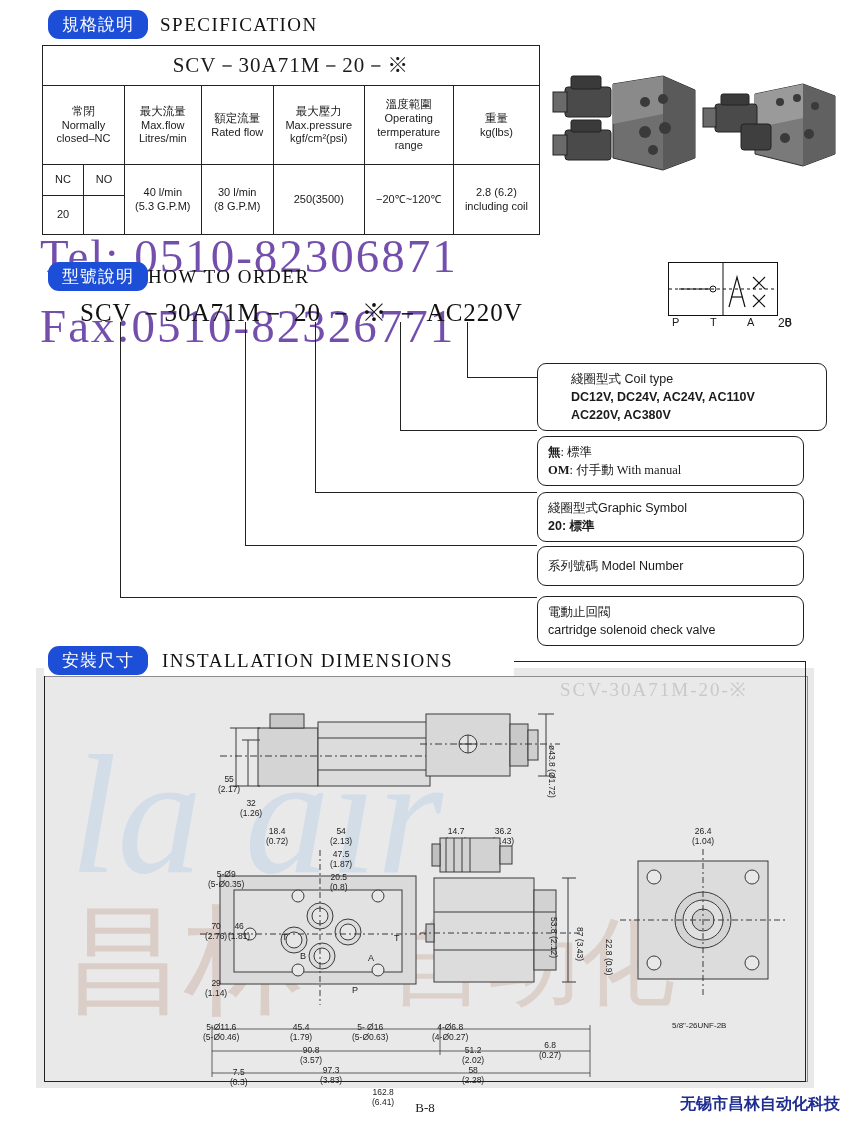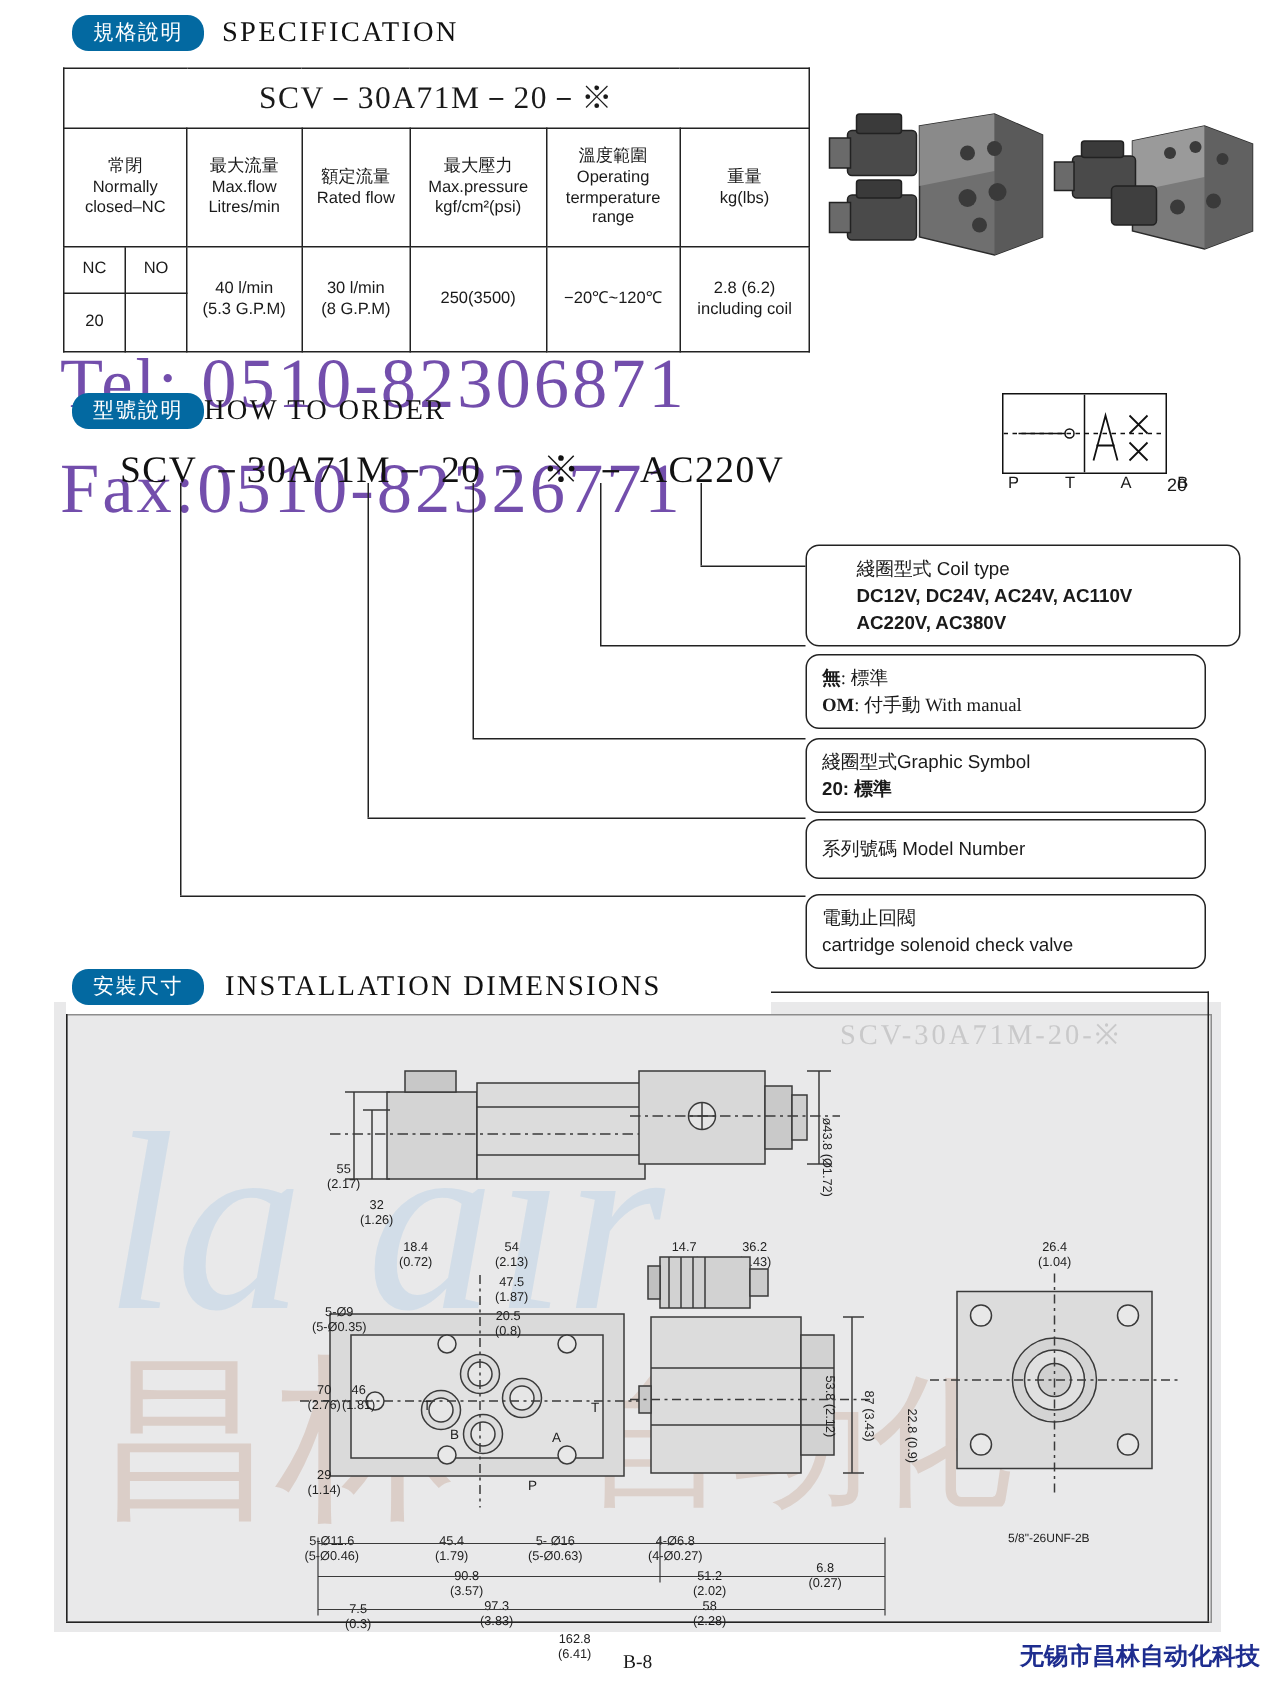--- a/index.html
+++ b/index.html
@@ -13,25 +13,25 @@
     position: relative;
     font-family: "Liberation Sans", sans-serif;
     color: #1a1a1a;
     overflow: hidden;
   }
 
   
   .abs { position: absolute; }
   .pill {
     display: inline-block;
-    background: #0369a1;
+    background: #1d4ed8;
     color: #ffffff;
     border-radius: 11px;
     padding: 3px 14px;
-    font-size: 14px;
+    font-size: 17px;
     letter-spacing: 1px;
     font-family: Liberation Sans, sans-serif;
   }
   .sec-title-en {
     font-size: 19px;
     letter-spacing: 1.5px;
     color: #111;
     font-family: "Liberation Serif", serif;
   }
 

